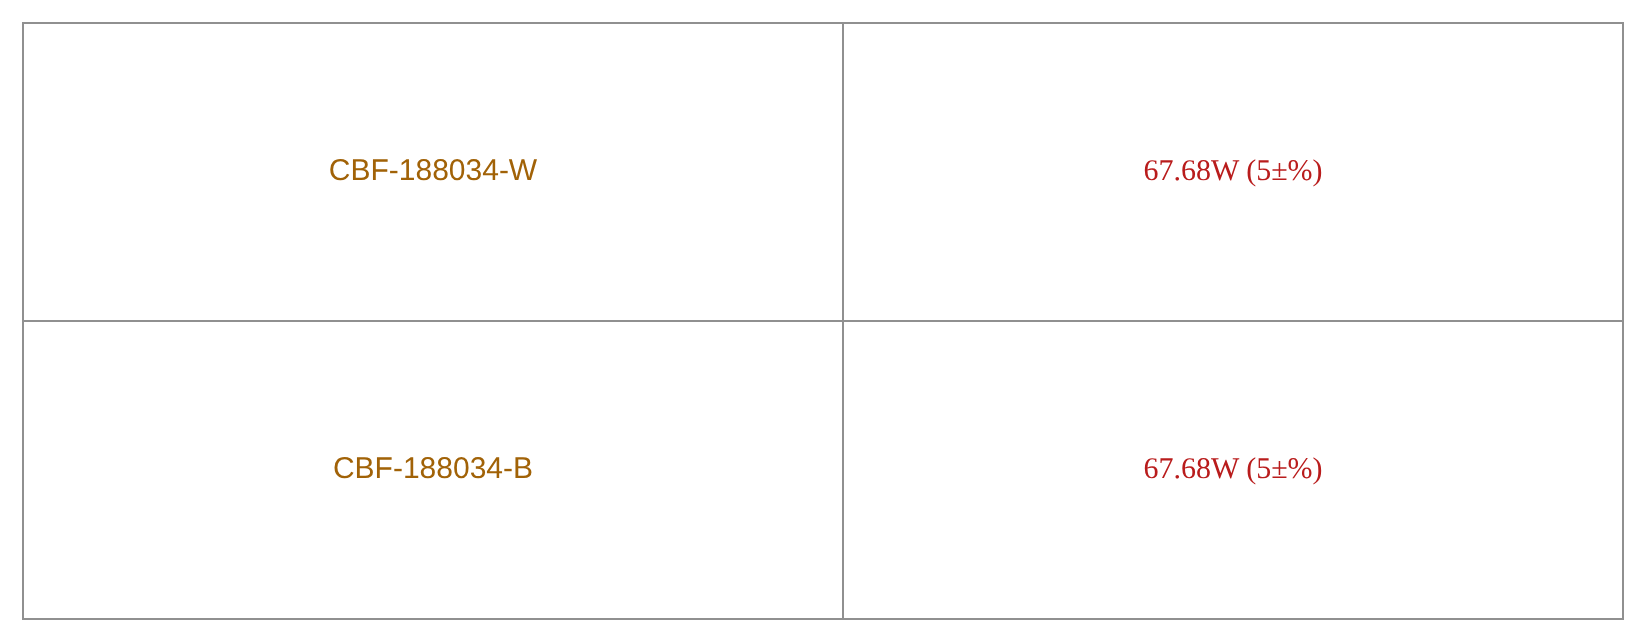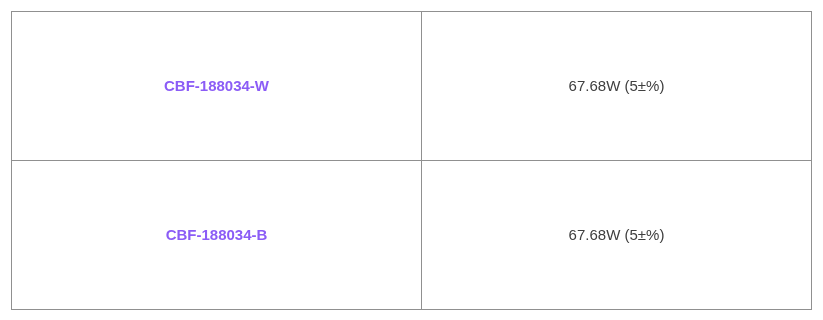--- a/index.html
+++ b/index.html
@@ -36,22 +36,22 @@
     text-align: center;
     vertical-align: middle;
     font-size: 15px;
     line-height: 1.2;
     color: #333333;
     font-family: "Liberation Sans", "DejaVu Sans", sans-serif;
     padding: 0 6px;
     white-space: nowrap;
     overflow: hidden;
   }
-  table.spec-table td.cell-label { color: #8b5cf6; font-weight: bold; }
-  table.spec-table td.cell-value { color: #404040; }
+  table.spec-table td.cell-label { color: #a16207; }
+  table.spec-table td.cell-value { color: #b91c1c; font-family: Liberation Serif, serif; }
 </style>
 </head>
 <body>
 
 <div id="spec-table-wrap">
   <table class="spec-table">
     <colgroup>
       <col class="col-label">
       <col class="col-value">
     </colgroup>

